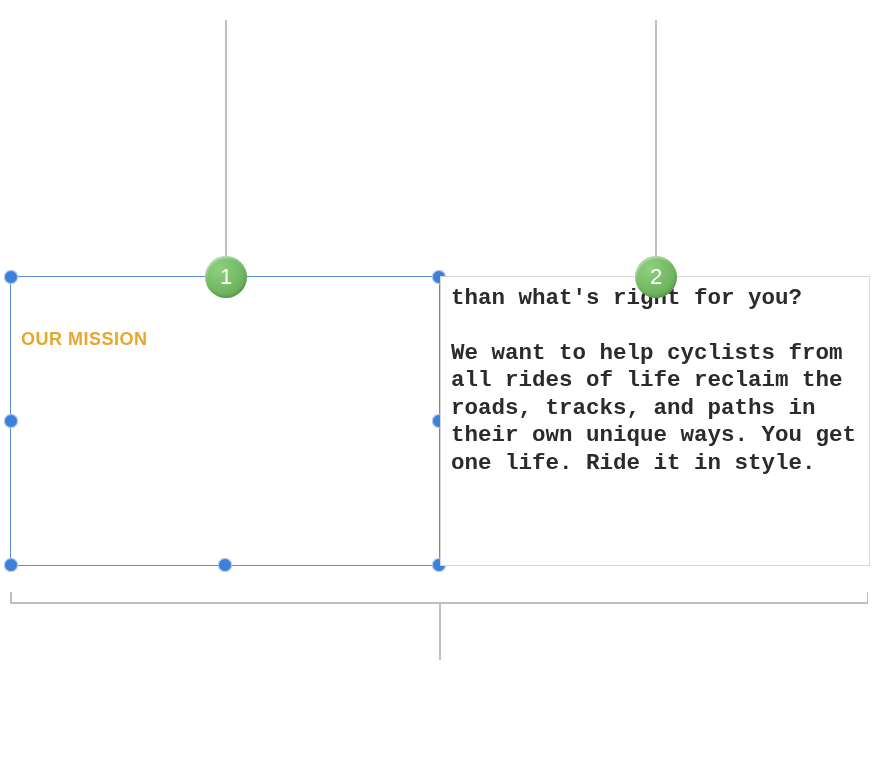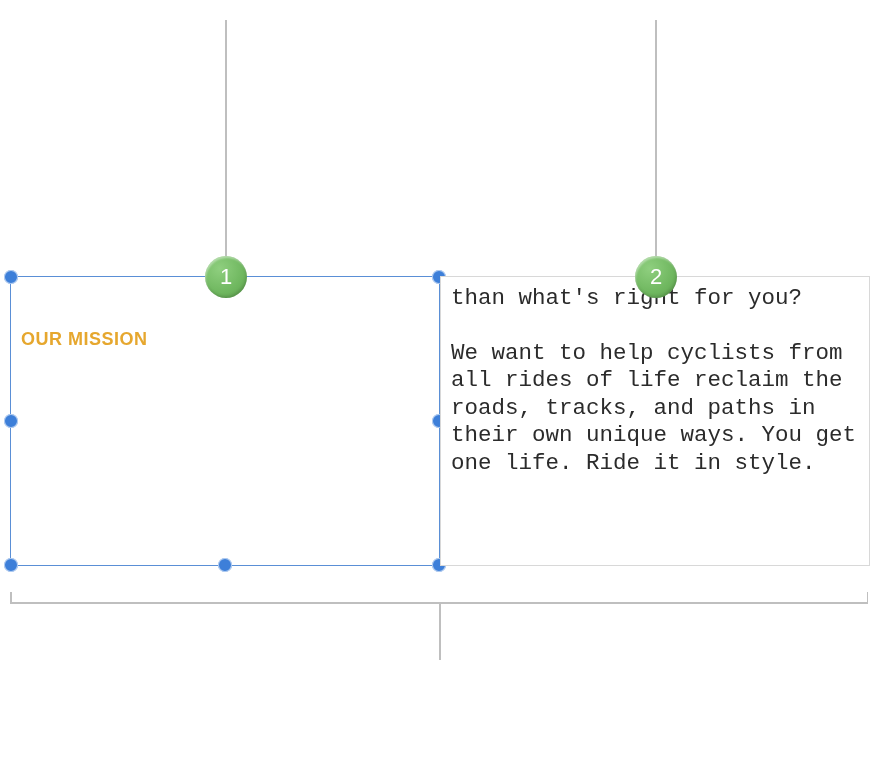--- a/index.html
+++ b/index.html
@@ -80,20 +80,21 @@
     letter-spacing: 0.5px;
     margin-top: 44px;
   }
   .body-text {
     color: #2b2b2b;
     font-family: "Courier New", Courier, monospace;
     font-size: 22.5px;
     line-height: 1.22;
     white-space: pre-wrap;
     word-break: break-word;
+    font-weight: bold;
   }
   .bracket {
     position: absolute;
     left: 10px;
     width: 858px;
     top: 592px;
     height: 24px;
   }
   .bracket .hline {
     position: absolute;

